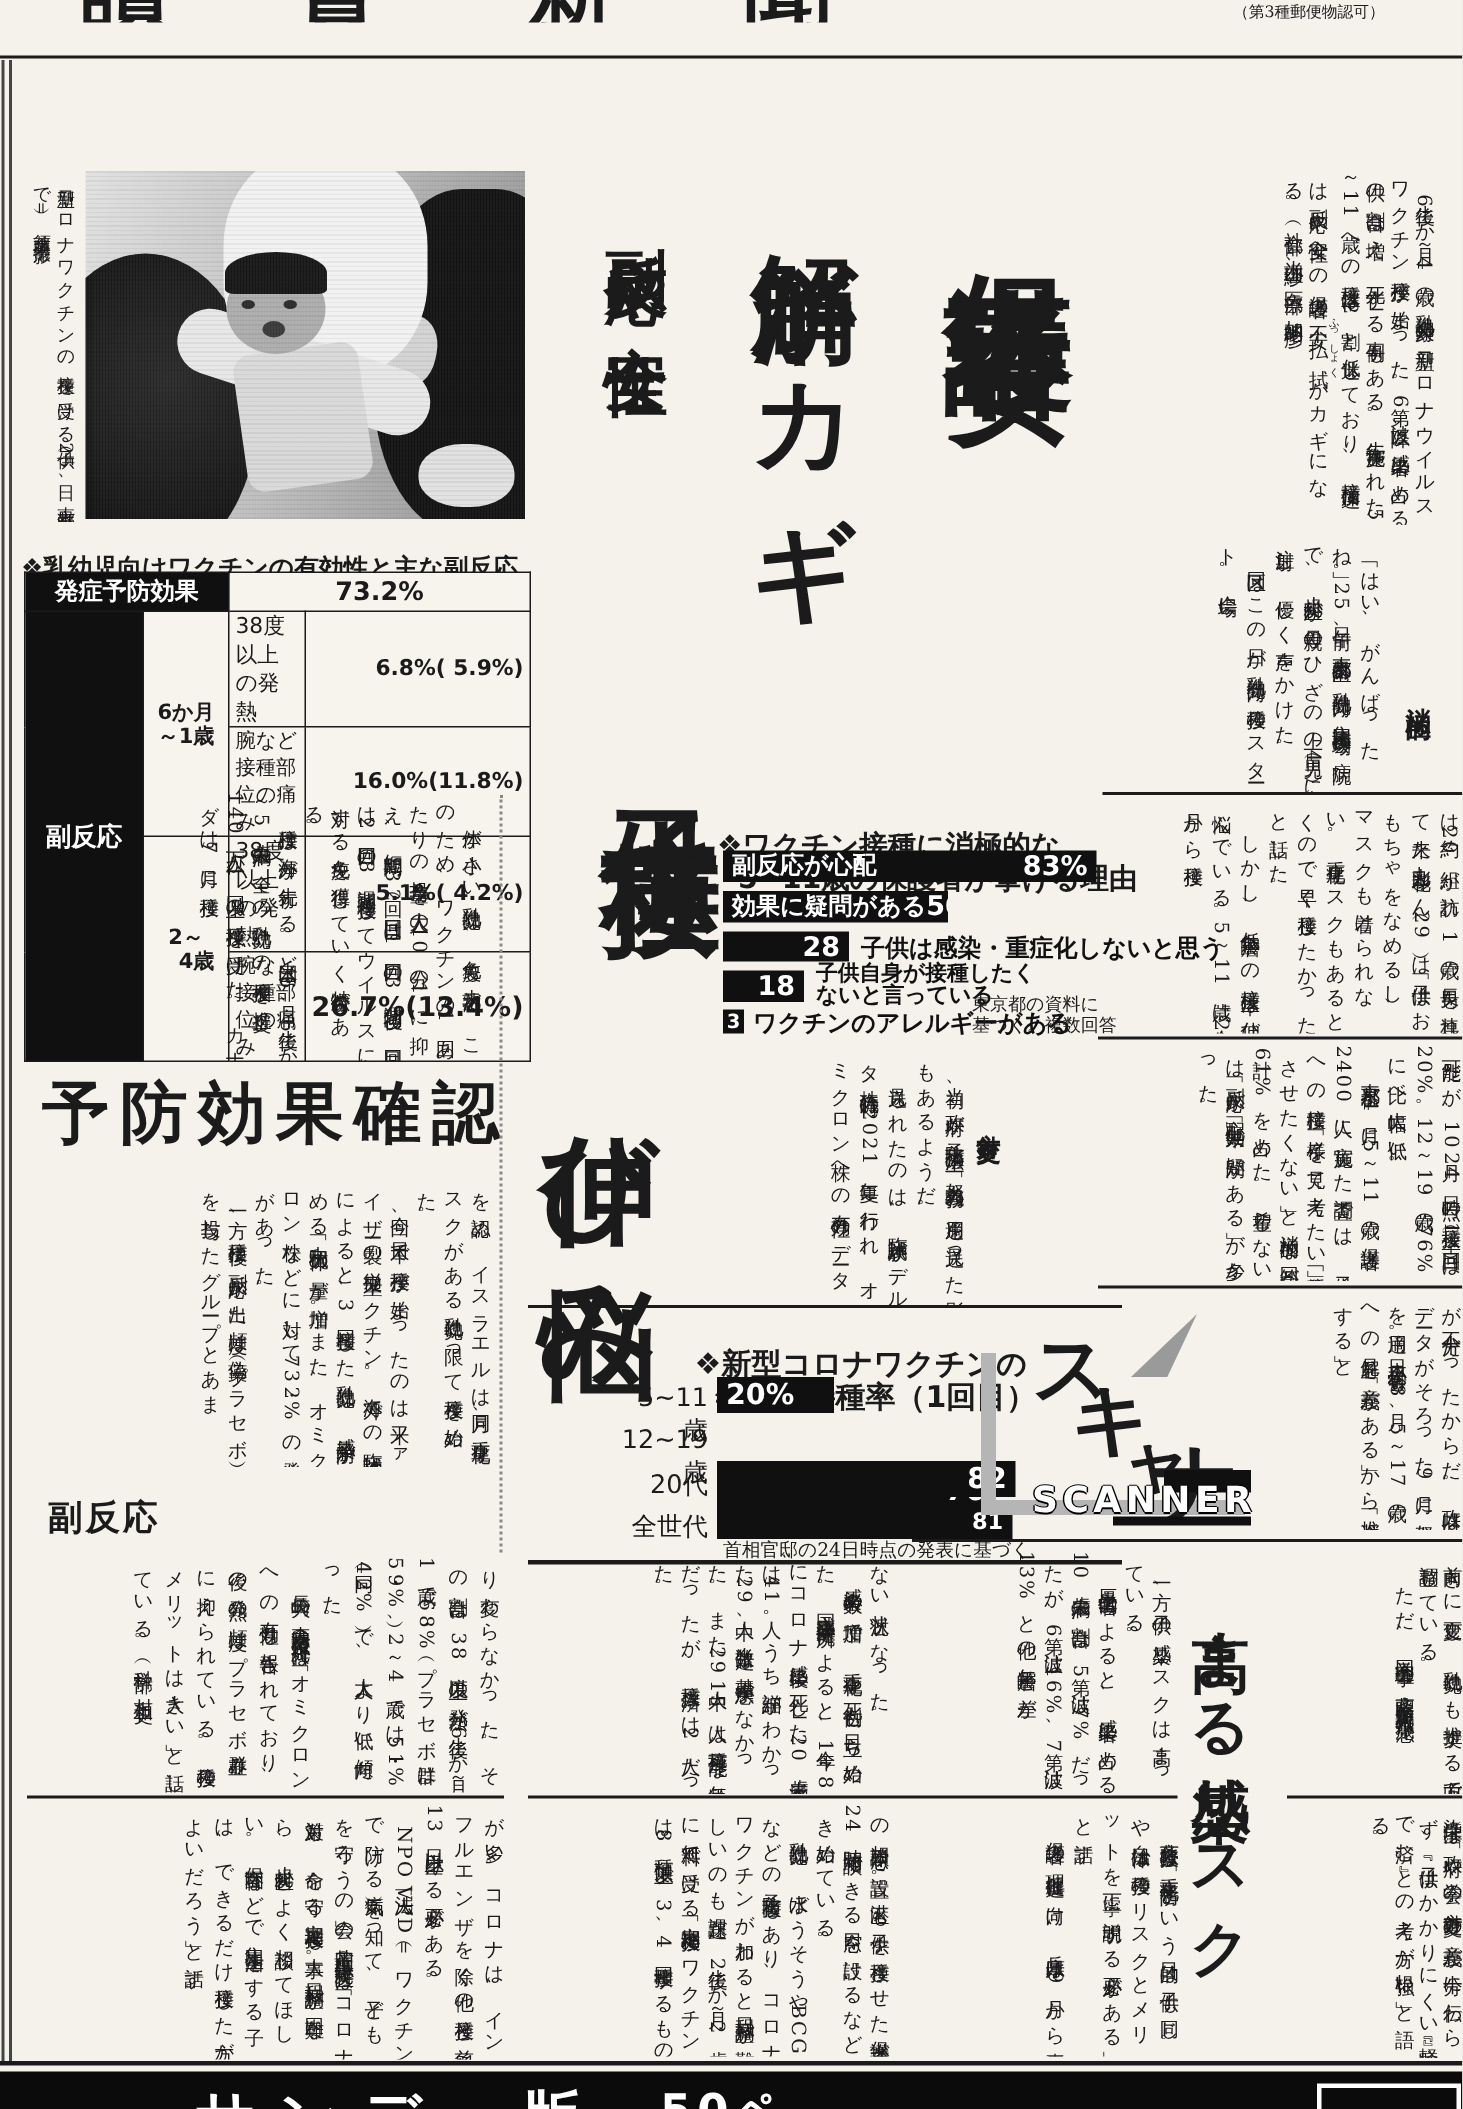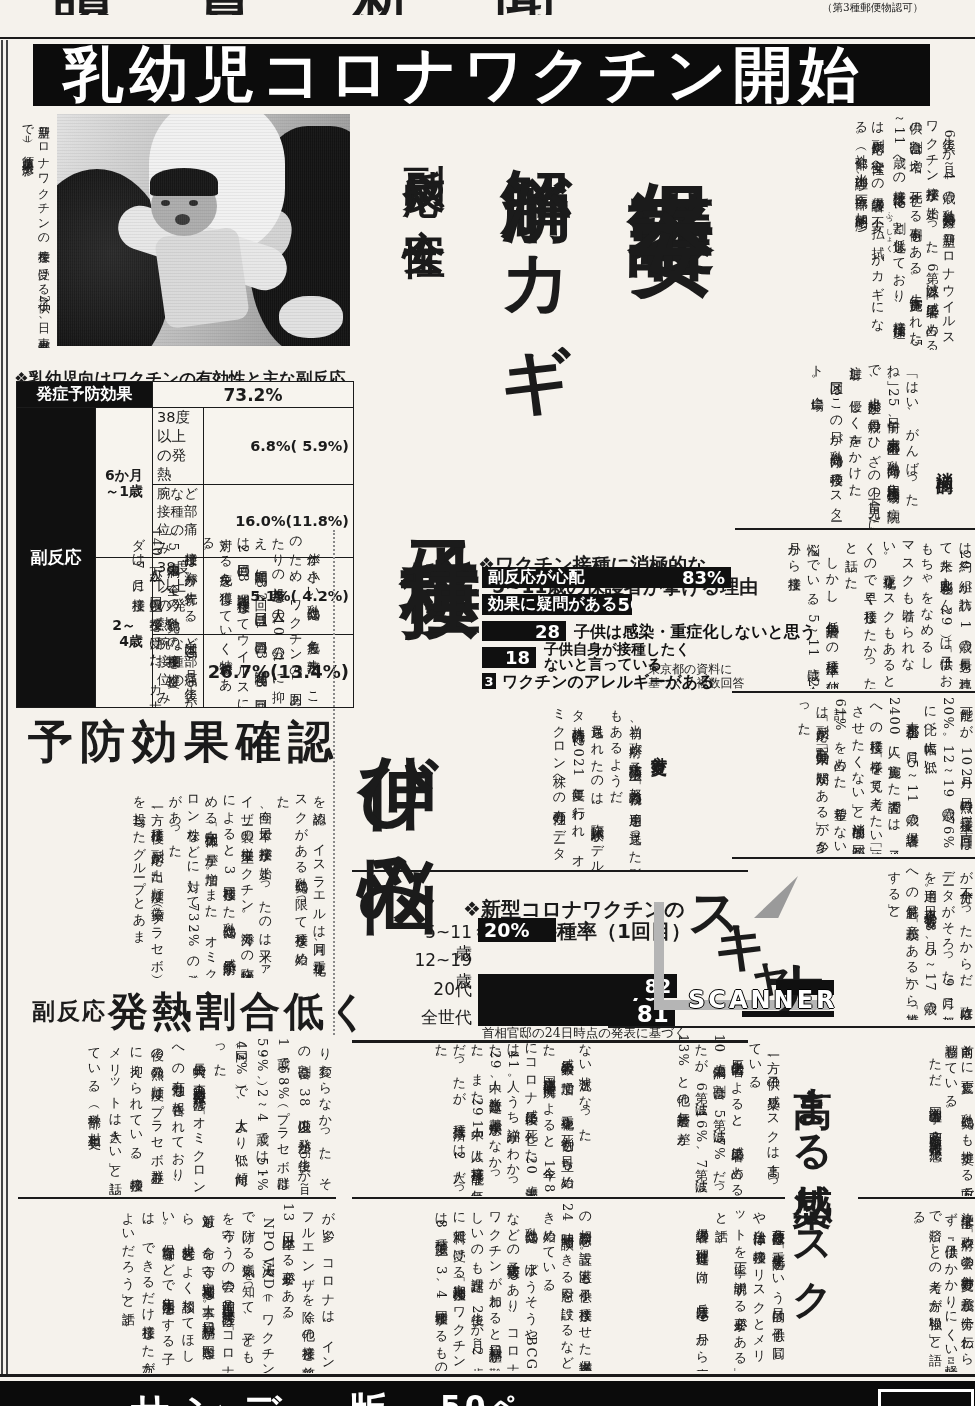--- a/index.html
+++ b/index.html
@@ -48,23 +48,20 @@
     <span class="abs serifb" style="left:55px;top:-45px;font-size:58px;">讀</span>
     <span class="abs serifb" style="left:196px;top:-45px;font-size:58px;">賣</span>
     <span class="abs serifb" style="left:352px;top:-45px;font-size:58px;">新</span>
     <span class="abs serifb" style="left:496px;top:-45px;font-size:58px;">聞</span>
   </div>
   <span class="abs" style="left:822px;top:1px;font-size:10.5px;">（第3種郵便物認可）</span>
   <div class="rule" style="left:0;top:37px;width:975px;height:2px;"></div>
   <div class="rule" style="left:1px;top:40px;width:2px;height:1334px;background:#444;"></div>
   <div class="rule" style="left:6px;top:40px;width:2px;height:1334px;background:#444;"></div>
 
-  <div class="abs gothic" style="left:33px;top:44px;width:897px;height:62px;background:#0c0c0c;color:#fff;display:flex;align-items:center;">
-    <span style="font-size:60px;font-weight:700;letter-spacing:6px;padding-left:30px;white-space:nowrap;">乳幼児コロナワクチン開始</span>
-  </div>
 
   <div class="photo" style="left:57px;top:114px;width:293px;height:232px;">
     <div style="left:-35px;top:55px;width:150px;height:210px;border-radius:50%;background:radial-gradient(circle at 60% 40%,#2e2e2e,#101010);"></div>
     <div style="left:192px;top:12px;width:140px;height:230px;border-radius:42%;background:#181818;"></div>
     <div style="left:198px;top:96px;width:36px;height:48px;border-radius:46%;background:#cfcfcf;transform:rotate(12deg);"></div>
     <div style="left:92px;top:-14px;width:136px;height:152px;border-radius:42%;background:#ececec;"></div>
     <div style="left:58px;top:112px;width:175px;height:44px;border-radius:22px;background:#e2e2e2;transform:rotate(18deg);"></div>
     <div style="left:103px;top:118px;width:84px;height:92px;border-radius:12px;background:#d8d4cc;transform:rotate(-8deg);"></div>
     <div style="left:94px;top:62px;width:66px;height:60px;border-radius:50%;background:#b9a894;"></div>
     <div style="left:93px;top:54px;width:68px;height:28px;border-radius:50% 50% 10% 10%;background:#1c1c1c;"></div>
@@ -176,21 +173,21 @@
   <span class="c2label gothic" style="left:410px;top:950px;">12~19歳</span>
   <div class="bar gothic" style="left: 478px; top: 982px; height: 24px; width: 184.68px;">
     <span class="val" style="font-size:19px;">76</span>
   </div>
   <span class="c2label gothic" style="left:410px;top:978px;">20代</span>
   <div class="bar gothic" style="left: 478px; top: 974px; height: 24px; width: 199.26px;">
     <span class="val" style="font-size:19px;">82</span>
   </div>
   <span class="c2label gothic" style="left:410px;top:1006px;">全世代</span>
   <div class="bar gothic" style="left: 478px; top: 1002px; height: 24px; width: 196.83px;">
-    <span class="val" style="font-size:23px;">81</span>
+    <span class="val" style="font-size:15px;">81</span>
   </div>
   <div class="source" style="left:482px;top:1026px;font-size:12.5px;">首相官邸の24日時点の発表に基づく</div>
   <div class="rule" style="left:352px;top:1040px;width:396px;height:3px;"></div>
 
   <div class="abs" style="left:650px;top:872px;width:190px;height:150px;">
     <div class="abs" style="left:4px;top:30px;width:10px;height:108px;background:#b5b5b5;"></div>
     <div class="abs" style="left:4px;top:128px;width:176px;height:10px;background:#b5b5b5;"></div>
     <div class="abs" style="left:104px;top:4px;width:44px;height:42px;background:#9a9a9a;clip-path:polygon(100% 0,0 100%,55% 100%);"></div>
     <span class="abs gothic" style="left:38px;top:6px;font-size:52px;font-weight:700;">ス</span>
     <span class="abs gothic" style="left:64px;top:40px;font-size:52px;font-weight:700;">キ</span>
@@ -202,21 +199,20 @@
   </div>
 
   <div class="vtext" style="left:22px;top:528px;width:300px;height:180px;line-height:17.5px;">　体が小さい乳幼児は、免疫も未熟だ。このため、ワクチンの1回あたりの投与量を大人の10分の1に抑え、短期間に3回（2回目は1回目の3週間後、3回目は2回目の8週間後）接種してウイルスに対する免疫を獲得していく特徴がある。
 　接種は海外が先行する。米国は6月、生後6か月～5歳未満の全ての乳幼児への接種を推奨し、約140万人が1回以上の接種を受けた。カナダは7月に接種</div>
   <div class="abs serifb" style="left:28px;top:712px;font-size:45px;letter-spacing:7px;white-space:nowrap;">予防効果確認</div>
   <div class="vtext" style="left:18px;top:786px;width:310px;height:192px;line-height:18px;">を認め、イスラエルは同月、重症化リスクがある乳幼児に限って接種を始めた。
 　今回、日本で接種が始まったのは米ファイザー製の従来型ワクチン。海外での臨床試験によると、3回接種した乳幼児は、感染予防が見込める「中和抗体」の量が増加。また、オミクロン株などに対して73・2%の発症予防効果があった。
 　一方、接種後に副反応が出た頻度は偽薬（プラセボ）を投与したグループとあま</div>
 
   <span class="abs gothic" style="left:32px;top:996px;font-size:23px;font-weight:700;letter-spacing:2px;">副反応</span>
-  <span class="abs serifb" style="left:108px;top:984px;font-size:40px;letter-spacing:4px;white-space:nowrap;">発熱割合低く</span>
 
   <div class="abs" style="left:333px;top:530px;height:505px;border-left:2px dotted #888;"></div>
 
   <div class="vtext" style="left:18px;top:1038px;width:318px;height:157px;line-height:21px;">り変わらなかった。その割合は、38度以上の発熱が生後6か月～1歳で6・8%（プラセボ群は5・9%）、2～4歳では5・1%（同4・2%）で、大人より低い傾向だった。
 　長崎大の森内浩幸教授（小児科）は「オミクロン株への有効性も報告されており、接種後の発熱の頻度はプラセボ群並みに抑えられている。接種のメリットは大きい」と話している。（科学部　村上和史）</div>
   <div class="rule" style="left:18px;top:1197px;width:318px;height:1.5px;"></div>
   <div class="vtext" style="left:18px;top:1203px;width:320px;height:170px;line-height:20px;">が多い。コロナは、インフルエンザを除く他の接種と前後13日以上空ける必要がある。
 　NPO法人「VPD（＝ワクチンで防げる病気）を知って、子どもを守ろうの会」の片岡正理事（小児科医）は「コロナ対策も、命を守る定期接種も大事。日程調整が困難なら、小児科医とよく相談してほしい。保育園などで集団生活をする子は、できるだけ接種した方がよいだろう」と話す。</div>
 
   <div class="vtext" style="left:356px;top:1034px;width:238px;height:162px;line-height:18px;">ない状況となった。

